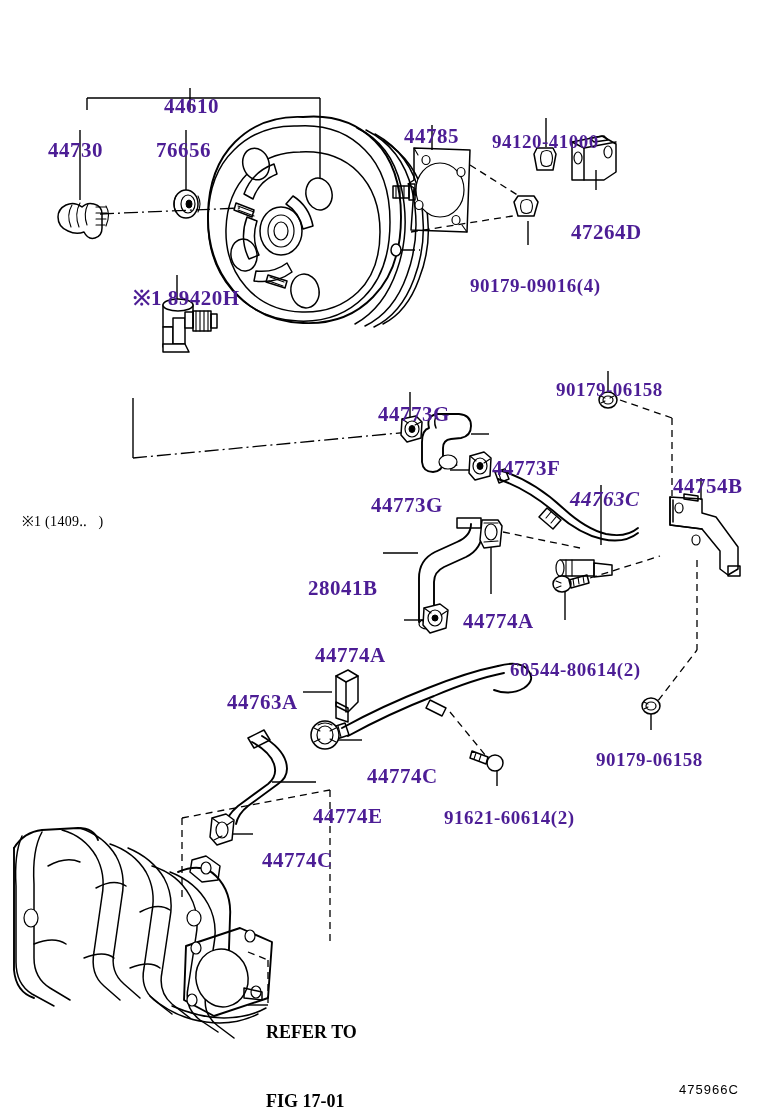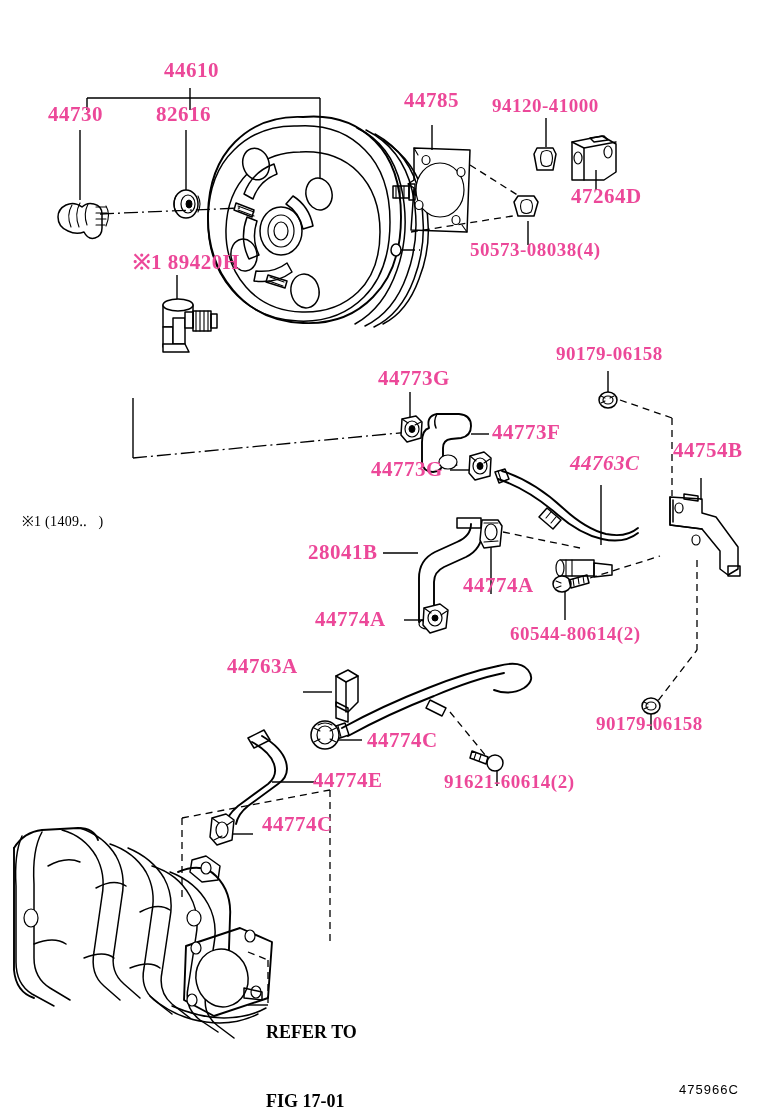--- a/index.html
+++ b/index.html
@@ -10,24 +10,25 @@
     background:#ffffff;
     overflow:hidden;
     font-family:"Liberation Serif", serif;
     color:#000;
   }
   #art{position:absolute;left:0;top:0;width:760px;height:1112px;}
   .lbl{
     position:absolute;
     font-family:"Liberation Serif", serif;
     font-weight:bold;
-    color:#ec4899;
+    color:#4c1d95;
     white-space:pre;
     letter-spacing:0.5px;
     line-height:1;
+    margin-top:36px;
   }
   .lbl.big{font-size:21px;}
   .lbl.med{font-size:19px;text-align:center;}
   .note{
     position:absolute;
     font-family:"Liberation Serif", serif;
     font-size:14px;
     color:#000;
     white-space:pre;
     letter-spacing:0.3px;
@@ -445,29 +446,29 @@
     <path class="lead" d="M248 1005 L268 1005"></path>
     <path class="dash" d="M268 960 L268 1005"></path>
     <path class="dash" d="M248 952 L268 960"></path>
 
   </svg>
 
   <div class="lbl big" style="left:164px;top:60px;">44610</div>
 
   <div class="lbl big" style="left:48px;top:104px;text-align:right;">44730</div>
 
-  <div class="lbl big" style="left:156px;top:104px;">82616</div>
+  <div class="lbl big" style="left:156px;top:104px;">76656</div>
 
   <div class="lbl big" style="left:404px;top:90px;">44785</div>
 
   <div class="lbl med" style="left:492px;top:96px;">94120-41000</div>
 
   <div class="lbl big" style="left:571px;top:186px;">47264D</div>
 
-  <div class="lbl med" style="left:470px;top:240px;">50573-08038(4)</div>
+  <div class="lbl med" style="left:470px;top:240px;">90179-09016(4)</div>
 
   <div class="lbl big" style="left:133px;top:252px;">※1 89420H</div>
 
   <div class="lbl big" style="left:378px;top:368px;">44773G</div>
 
   <div class="lbl big" style="left:492px;top:422px;">44773F</div>
 
   <div class="lbl big" style="left:371px;top:459px;">44773G</div>
 
   <div class="lbl big" style="left:570px;top:453px;font-style:italic;">44763C</div>

